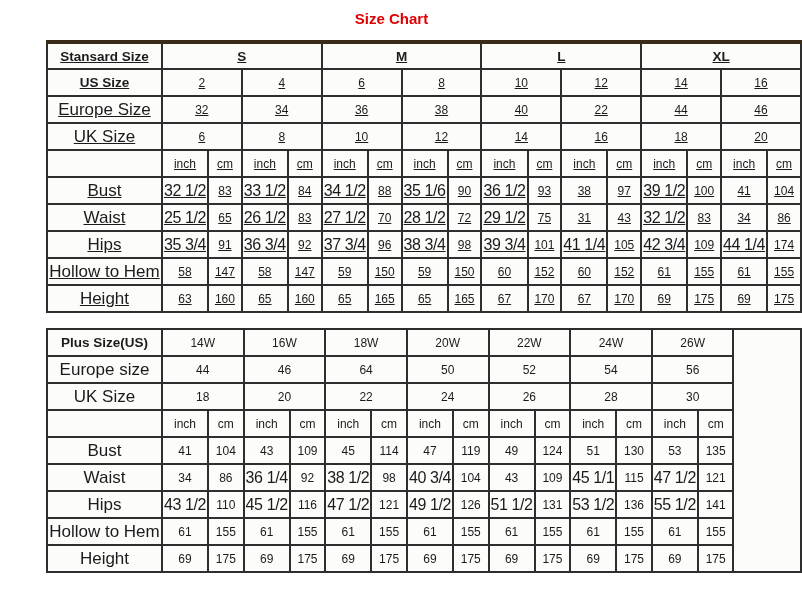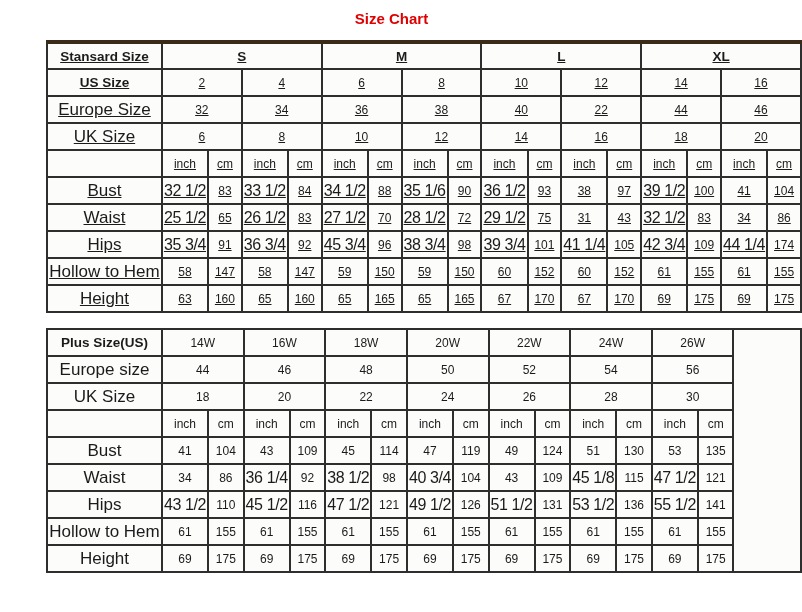--- a/index.html
+++ b/index.html
@@ -163,21 +163,21 @@
           <td class="">83</td>
           <td class="">34</td>
           <td class="">86</td>
         </tr>
         <tr>
           <td class="lbl">Hips</td>
           <td class="frac">35 3/4</td>
           <td class="">91</td>
           <td class="frac">36 3/4</td>
           <td class="">92</td>
-          <td class="frac">45 3/4</td>
+          <td class="frac">37 3/4</td>
           <td class="">96</td>
           <td class="frac">38 3/4</td>
           <td class="">98</td>
           <td class="frac">39 3/4</td>
           <td class="">101</td>
           <td class="frac">41 1/4</td>
           <td class="">105</td>
           <td class="frac">42 3/4</td>
           <td class="">109</td>
           <td class="frac">44 1/4</td>
@@ -252,21 +252,21 @@
           <td colspan="2" class="">20W</td>
           <td colspan="2" class="">22W</td>
           <td colspan="2" class="">24W</td>
           <td colspan="2" class="">26W</td>
           <td rowspan="9" class=""></td>
         </tr>
         <tr>
           <td class="lbl">Europe size</td>
           <td colspan="2" class="">44</td>
           <td colspan="2" class="">46</td>
-          <td colspan="2" class="">48</td>
+          <td colspan="2" class="">64</td>
           <td colspan="2" class="">50</td>
           <td colspan="2" class="">52</td>
           <td colspan="2" class="">54</td>
           <td colspan="2" class="">56</td>
         </tr>
         <tr>
           <td class="lbl">UK Size</td>
           <td colspan="2" class="">18</td>
           <td colspan="2" class="">20</td>
           <td colspan="2" class="">22</td>
@@ -314,21 +314,21 @@
           <td class="">34</td>
           <td class="">86</td>
           <td class="frac">36 1/4</td>
           <td class="">92</td>
           <td class="frac">38 1/2</td>
           <td class="">98</td>
           <td class="frac">40 3/4</td>
           <td class="">104</td>
           <td class="">43</td>
           <td class="">109</td>
-          <td class="frac">45 1/8</td>
+          <td class="frac">45 1/1</td>
           <td class="">115</td>
           <td class="frac">47 1/2</td>
           <td class="">121</td>
         </tr>
         <tr>
           <td class="lbl">Hips</td>
           <td class="frac">43 1/2</td>
           <td class="">110</td>
           <td class="frac">45 1/2</td>
           <td class="">116</td>

